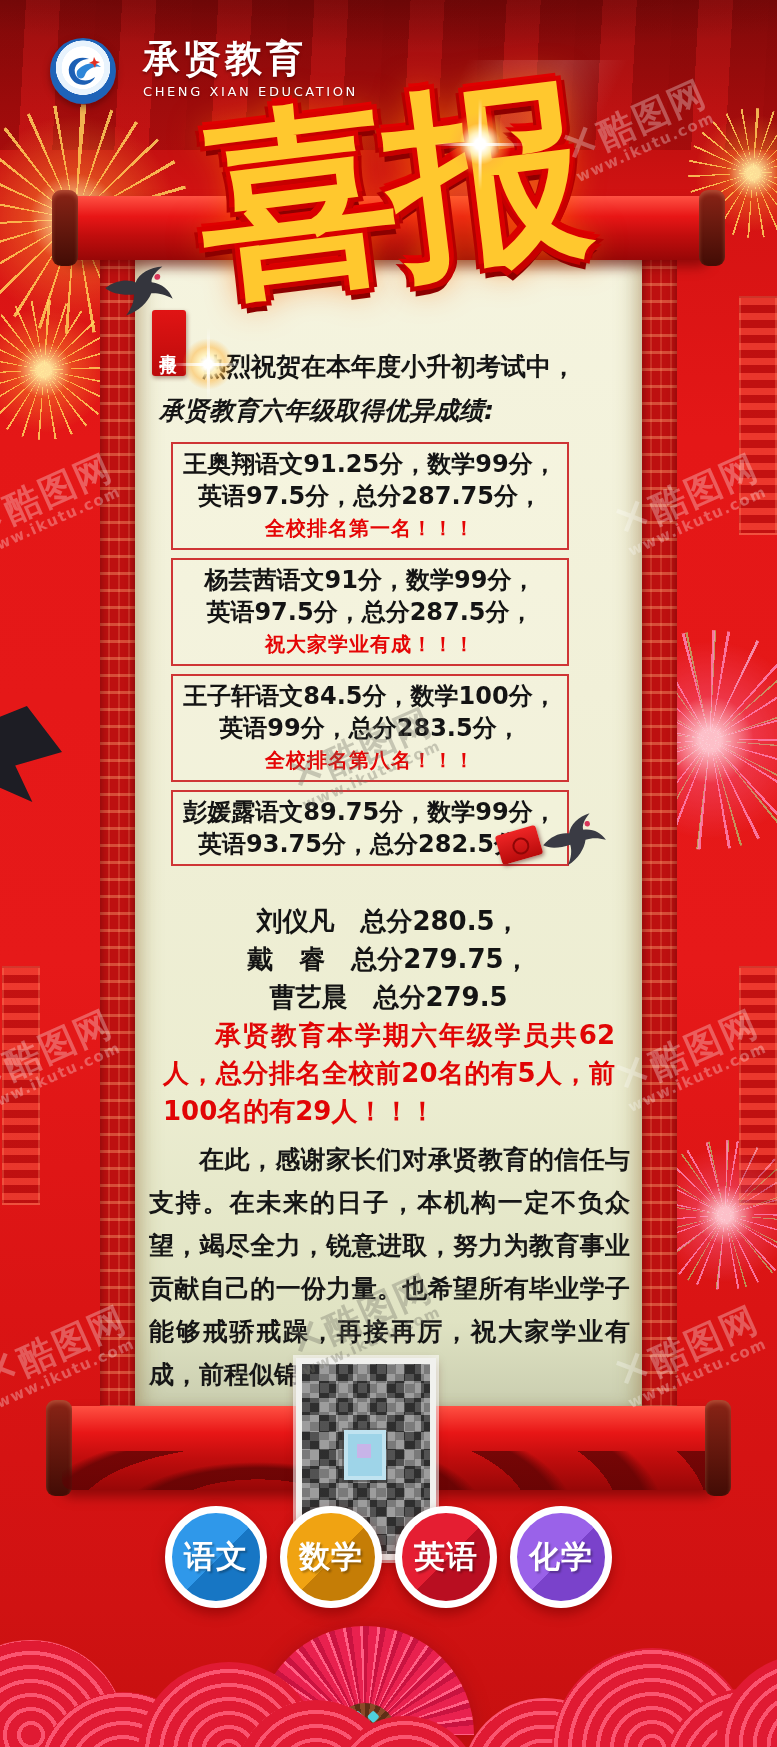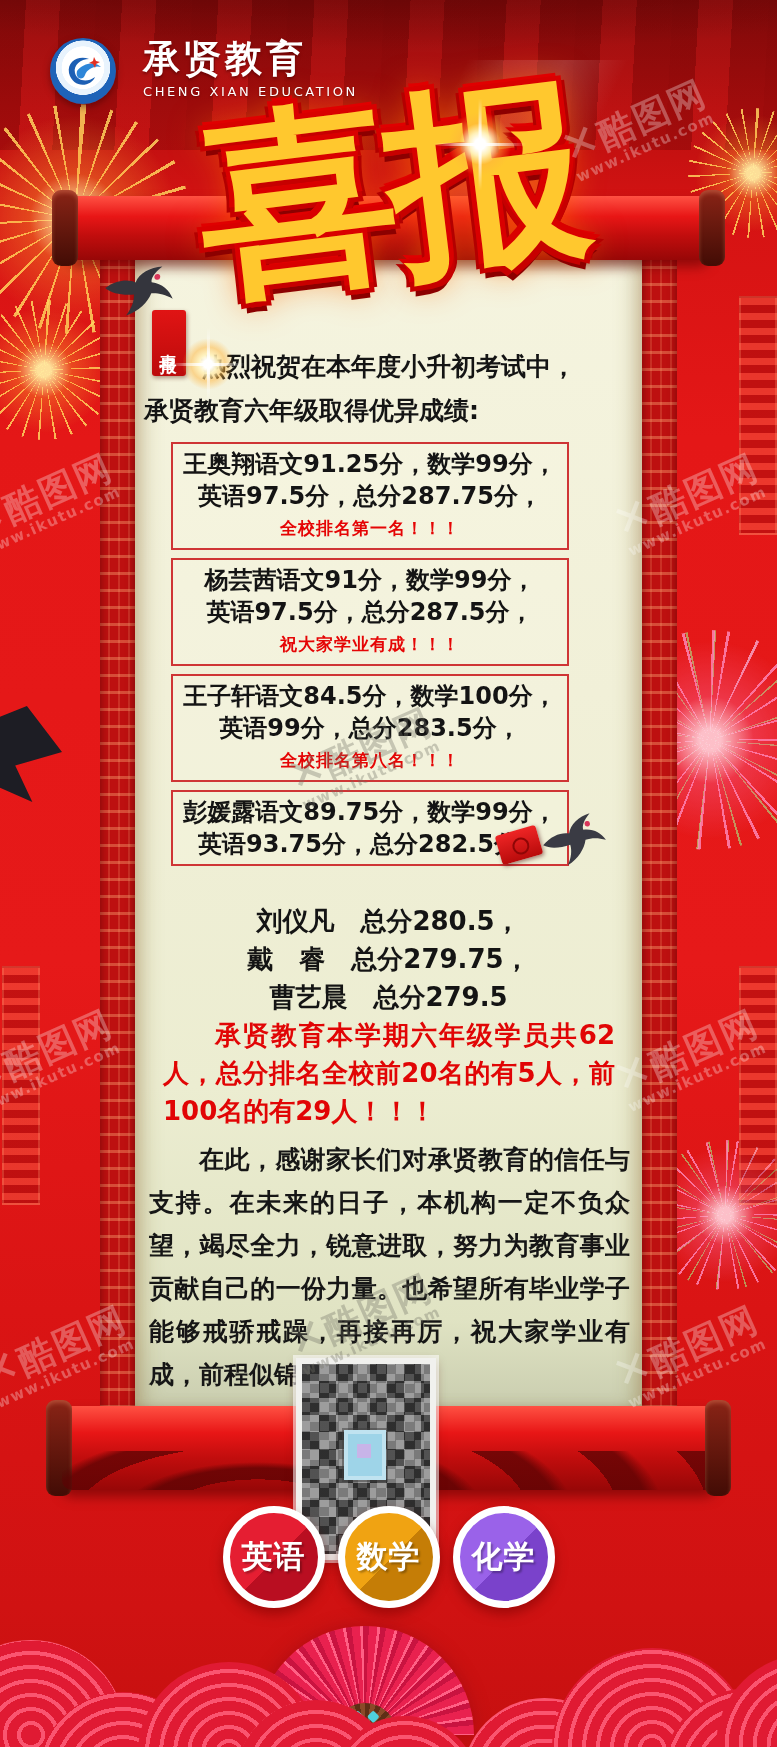--- a/index.html
+++ b/index.html
@@ -68,25 +68,25 @@
   .side-left{left:100px;} .side-right{left:642px;}
   .parchment{position:absolute;left:135px;top:252px;width:507px;height:1160px;z-index:2;
     background:linear-gradient(180deg,#f5f4df 0%,#f1f0d8 38%,#ecedd1 72%,#e0e3c3 92%,#c8ccae 100%);
     box-shadow:inset 0 12px 16px rgba(150,60,20,.22), inset 11px 0 18px rgba(140,120,60,.26), inset -11px 0 18px rgba(140,120,60,.26);}
   
   .tab{position:absolute;left:17px;top:58px;width:34px;height:66px;background:linear-gradient(180deg,#e01414,#bc0b0b);
     border-radius:3px;box-shadow:1px 2px 4px rgba(90,30,10,.45);color:#fff;font-size:17px;font-weight:bold;
     writing-mode:vertical-rl;text-orientation:upright;display:flex;align-items:center;justify-content:center;letter-spacing:3px;}
   .intro-line{position:absolute;font-size:25px;font-weight:bold;color:#141414;white-space:nowrap;}
   .intro1{left:66px;top:98px;}
-  .intro2{left:9px;top:142px;}
+  .intro2{left:24px;top:142px;font-style:italic;}
   .boxes{position:absolute;left:36px;top:190px;width:398px;display:flex;flex-direction:column;gap:8px;}
   .result-box{border:2px solid #cf3535;background:rgba(255,255,240,.18);padding:4px 2px;text-align:center;}
   .result-line{font-size:24px;font-weight:bold;color:#141414;line-height:32px;white-space:nowrap;}
-  .result-rank{font-size:17px;font-weight:bold;color:#e50505;line-height:32px;letter-spacing:1px;white-space:nowrap;}
+  .result-rank{font-size:20px;font-weight:bold;color:#e50505;line-height:32px;letter-spacing:1px;white-space:nowrap;}
   .others{position:absolute;left:0;top:650px;width:100%;text-align:center;}
   .other-line{font-size:26px;font-weight:bold;color:#141414;line-height:38px;white-space:nowrap;}
   .summary{position:absolute;left:28px;top:764px;width:452px;font-size:26px;font-weight:bold;color:#e10505;
     line-height:38px;text-indent:2em;text-align:justify;margin:0;}
   .closing{position:absolute;left:14px;top:886px;width:481px;font-size:25px;font-weight:bold;color:#161616;
     line-height:43px;text-indent:2em;text-align:justify;margin:0;}
   
   .qr{position:absolute;left:296px;top:1358px;width:128px;height:190px;background:#f1f1ee;padding:6px;z-index:5;
     box-shadow:0 0 0 3px rgba(255,255,255,.55), 0 4px 10px rgba(80,0,0,.35);}
   .qr-mosaic{position:relative;width:100%;height:100%;background-color:#565656;
@@ -224,25 +224,28 @@
     <div class="roller-wave"></div>
   </div>
 
   <div class="qr">
     <div class="qr-mosaic">
       <div class="qr-center"></div>
     </div>
   </div>
 
   <div class="subjects">
+    <div class="subject" style="background: linear-gradient(135deg, rgb(47, 152, 234) 52%, rgb(23, 118, 196) 52%);">
+      <span>语文</span>
+    </div>
+    <div class="subject" style="background: linear-gradient(135deg, rgb(240, 163, 18) 52%, rgb(197, 125, 6) 52%);">
+      <span>数学</span>
+    </div>
     <div class="subject" style="background: linear-gradient(135deg, rgb(229, 30, 50) 52%, rgb(185, 14, 33) 52%);">
       <span>英语</span>
-    </div>
-    <div class="subject" style="background: linear-gradient(135deg, rgb(240, 163, 18) 52%, rgb(197, 125, 6) 52%);">
-      <span>数学</span>
     </div>
     <div class="subject" style="background: linear-gradient(135deg, rgb(154, 98, 233) 52%, rgb(122, 66, 203) 52%); text-align: right;">
       <span>化学</span>
     </div>
   </div>
 
   <div class="fan">
     <div class="fan-base"></div>
     <div class="fan-knot"></div>
   </div>

